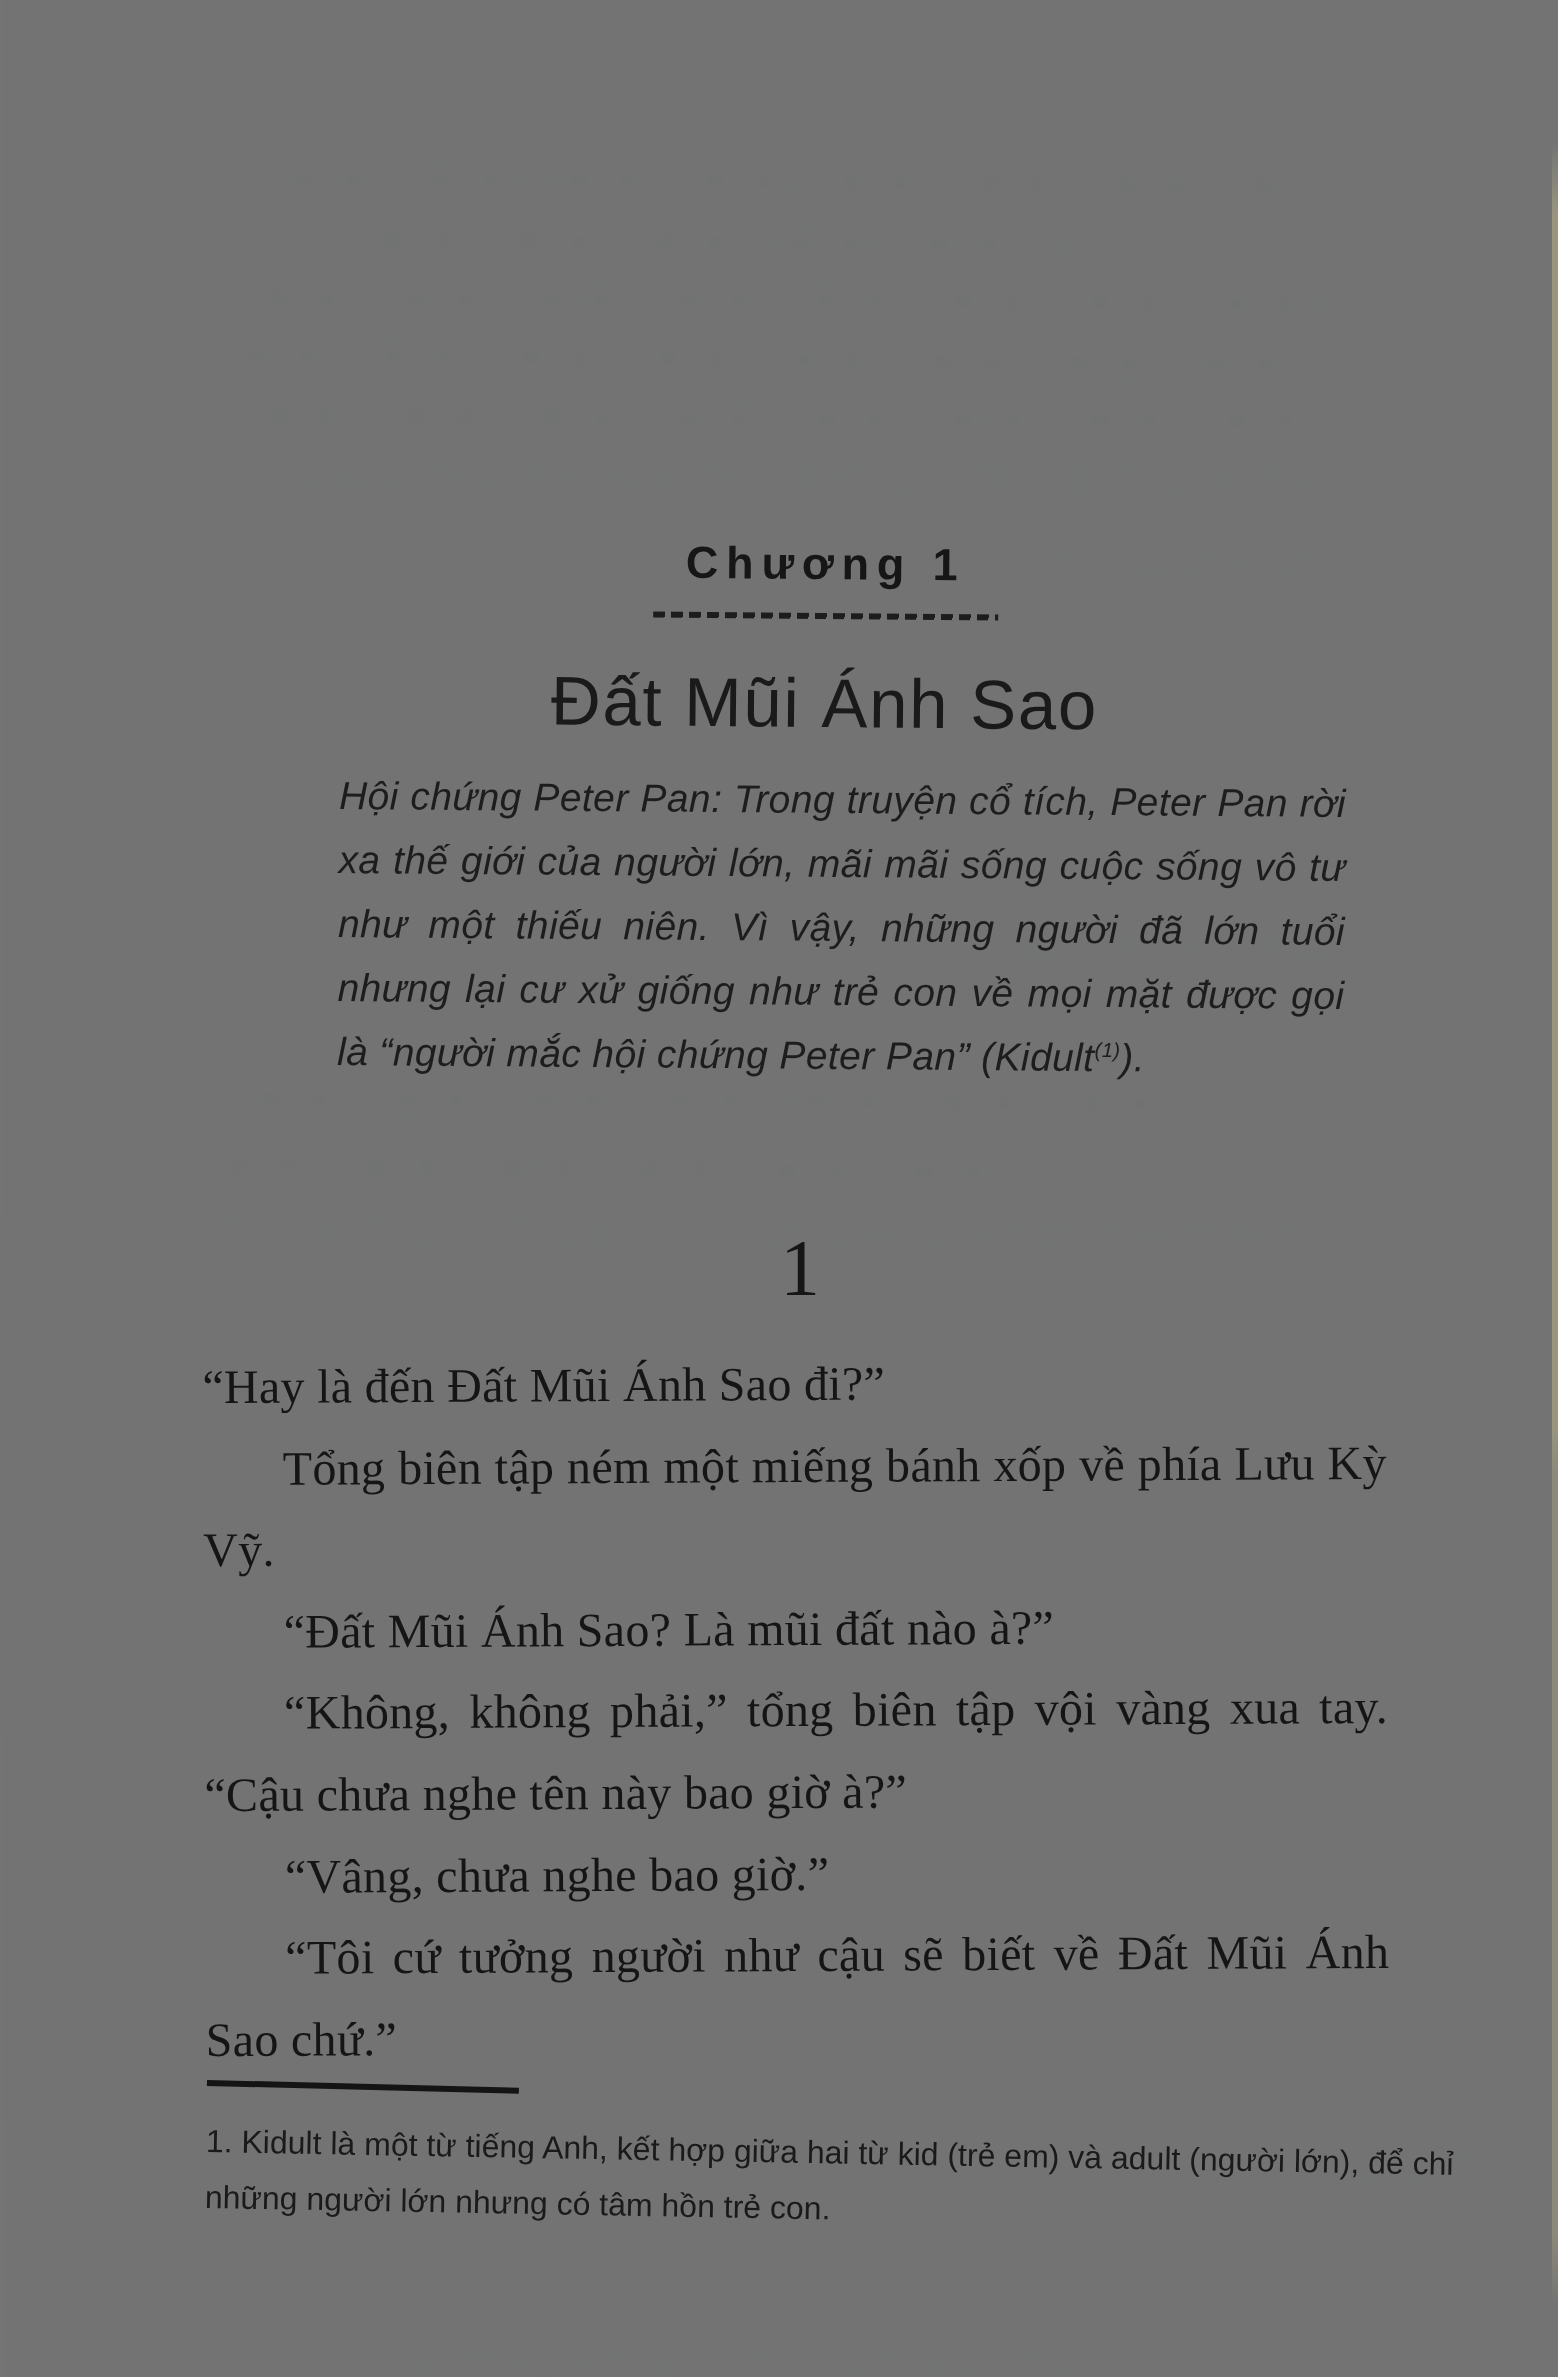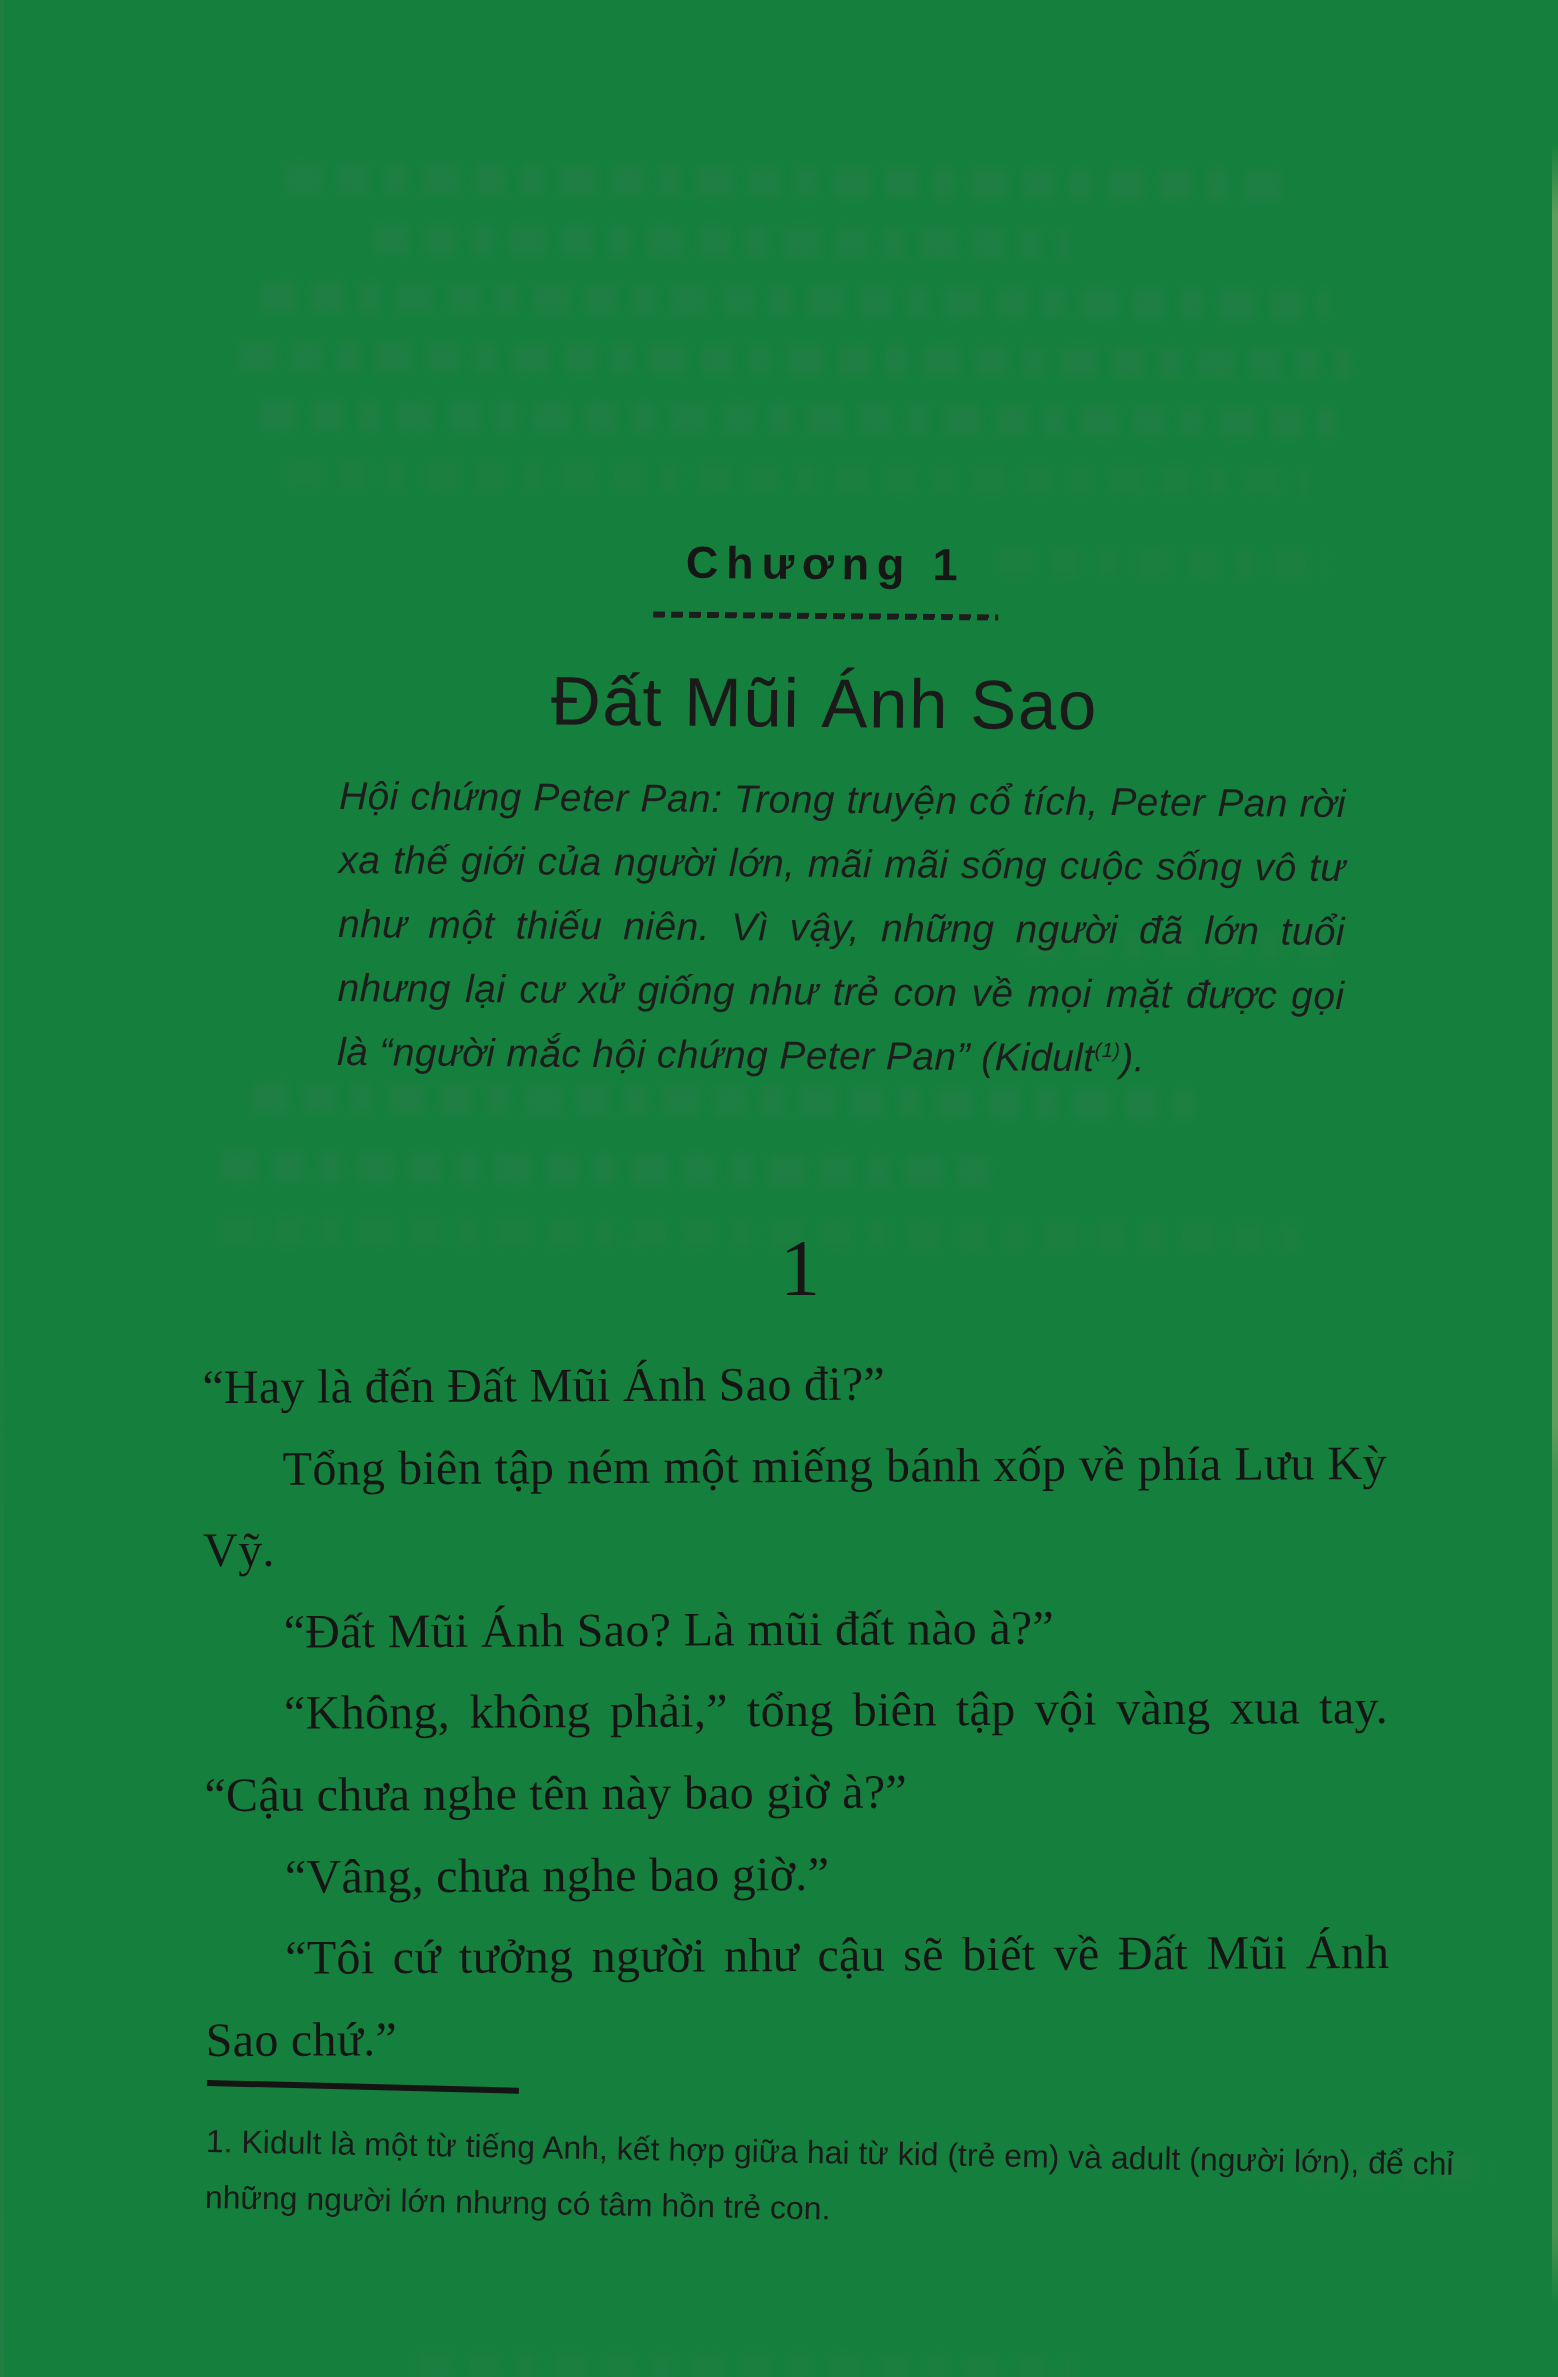--- a/index.html
+++ b/index.html
@@ -1,19 +1,19 @@
 <!DOCTYPE html>
 <html style="font-size:14px"><head>
 <meta charset="utf-8">
 <style>
   html,body{margin:0;padding:0;background:#e8e8e6;}
   .page{
     position:relative;
     width:1558px;height:2377px;
-    background:#15803d;
+    background:#737373;
     overflow:hidden;
     color:#1c1c1c;
   }
   
   .ghost{
     position:absolute;height:29.5px;
     background:repeating-linear-gradient(90deg,#6a756f 0 36px,transparent 36px 52px,#6a756f 52px 83px,transparent 83px 99px,#6a756f 99px 120px,transparent 120px 137px);
     filter:blur(4.3px);
     opacity:.12;
     transform:rotate(.4deg);

